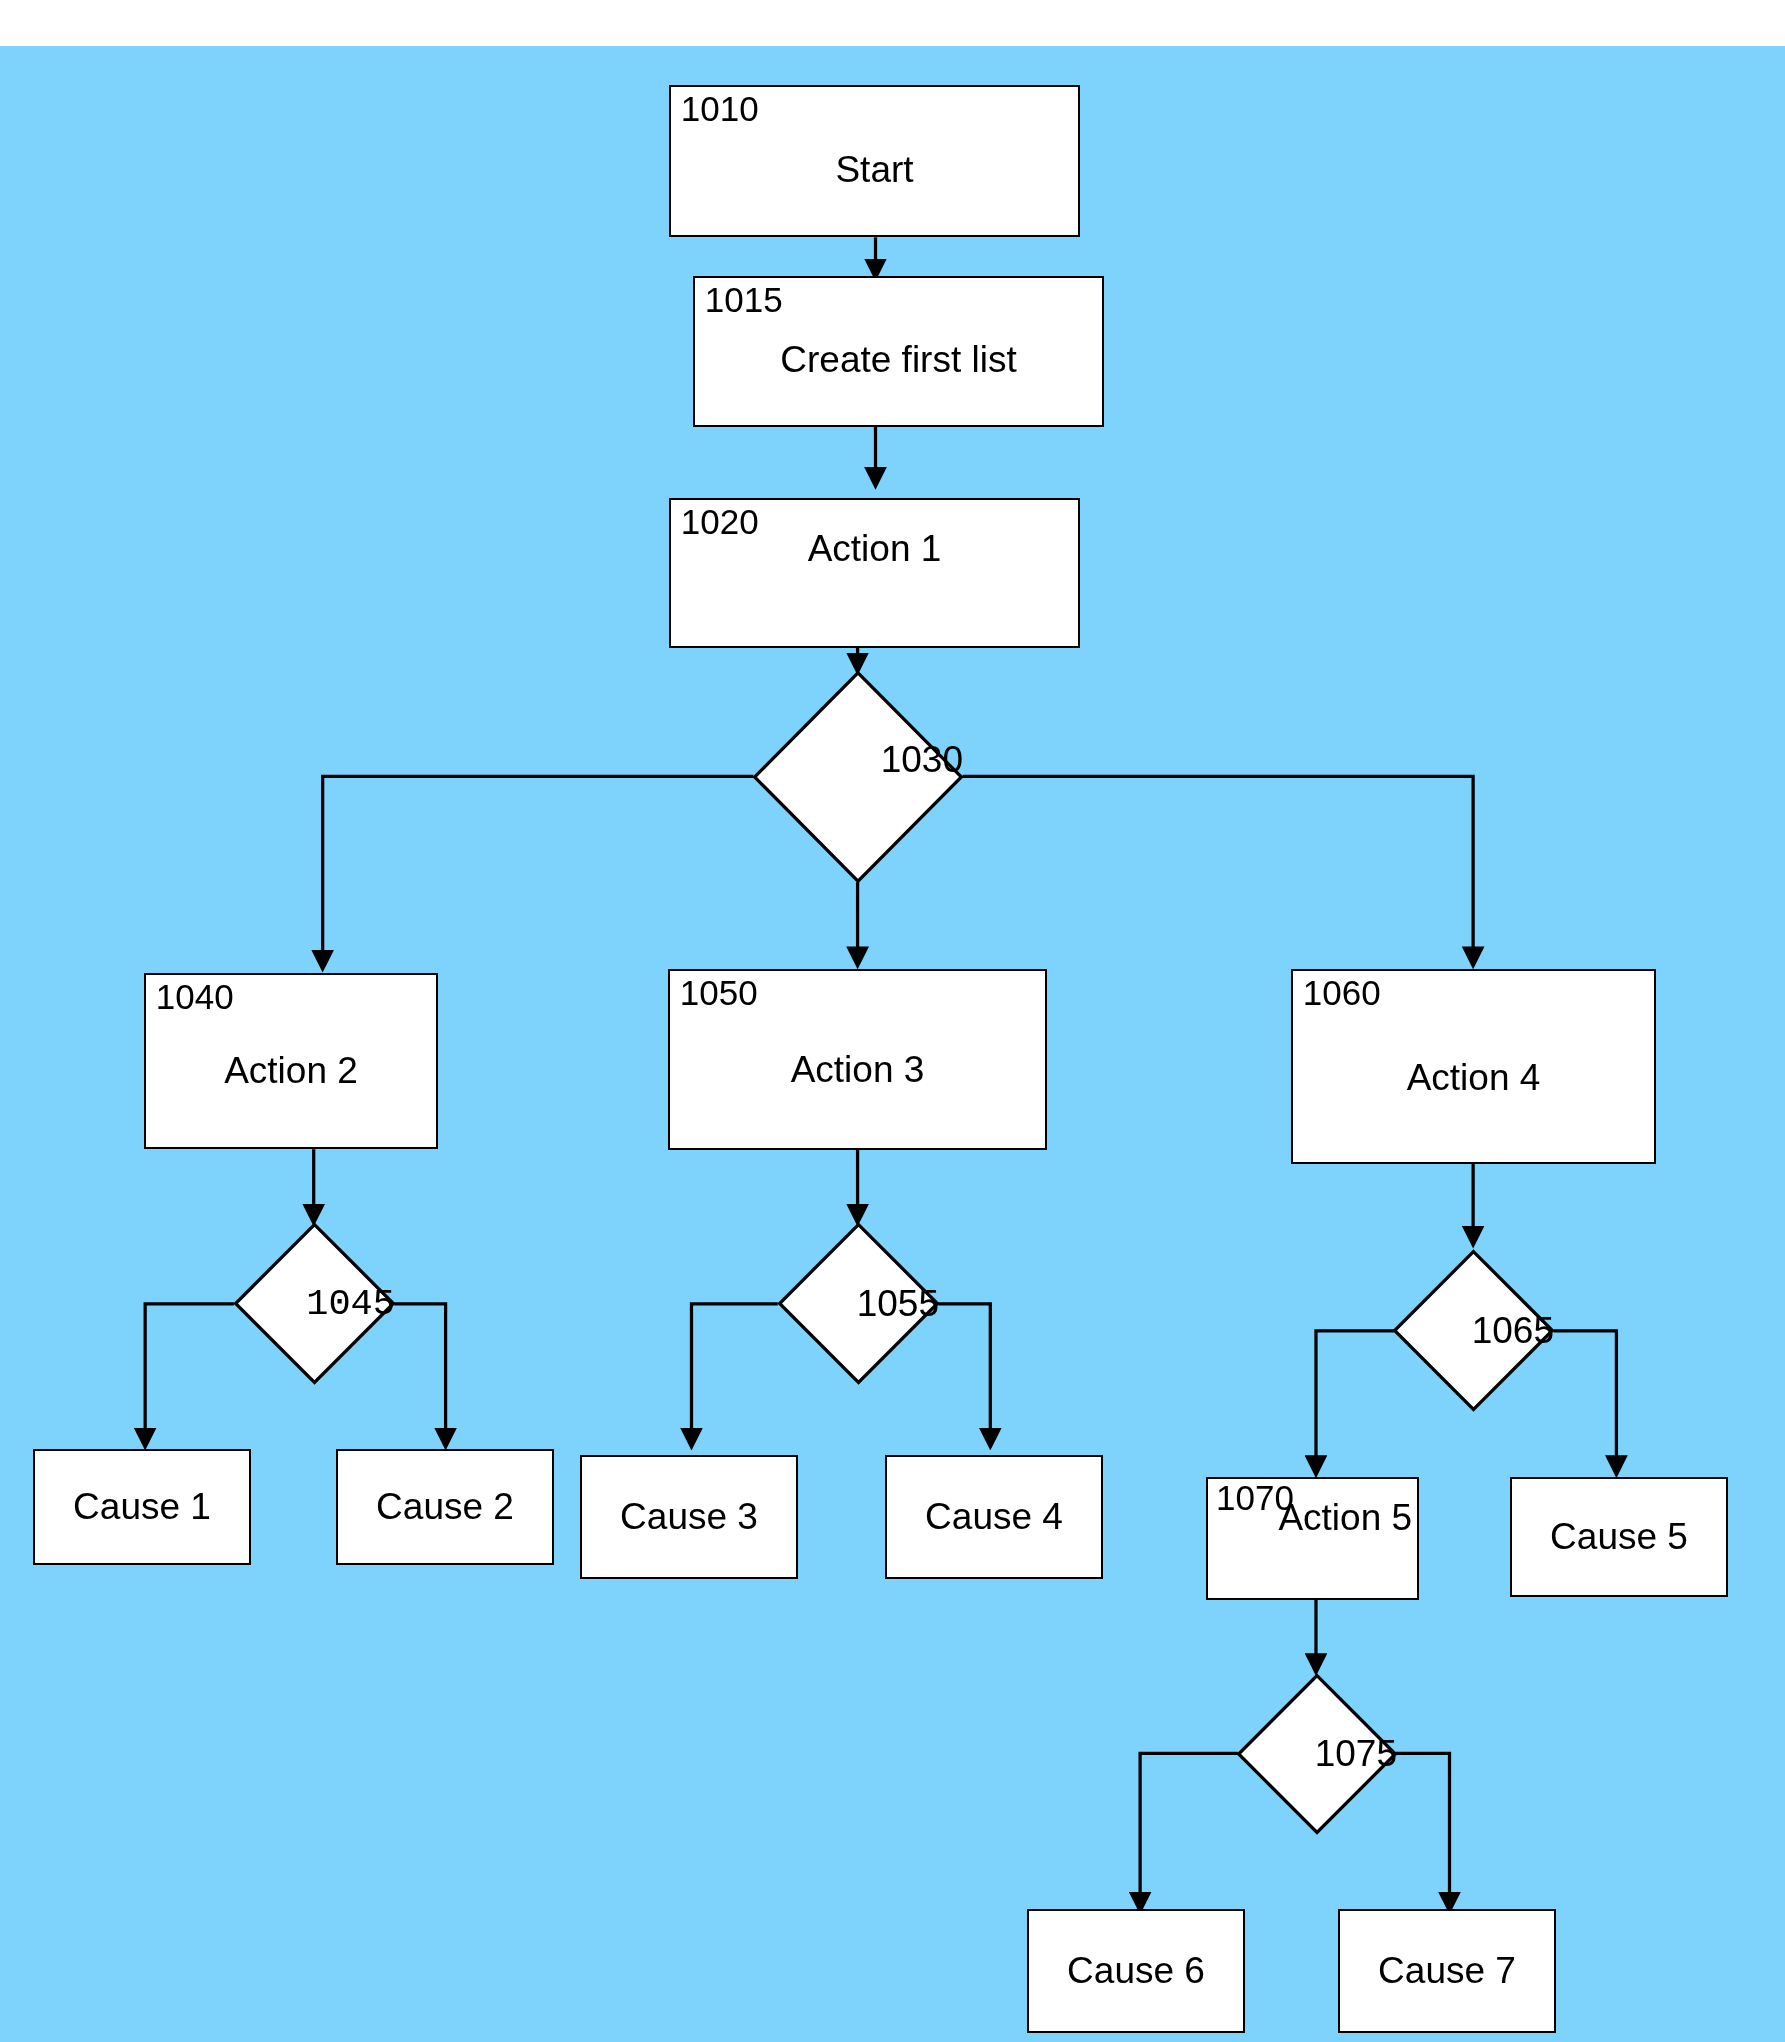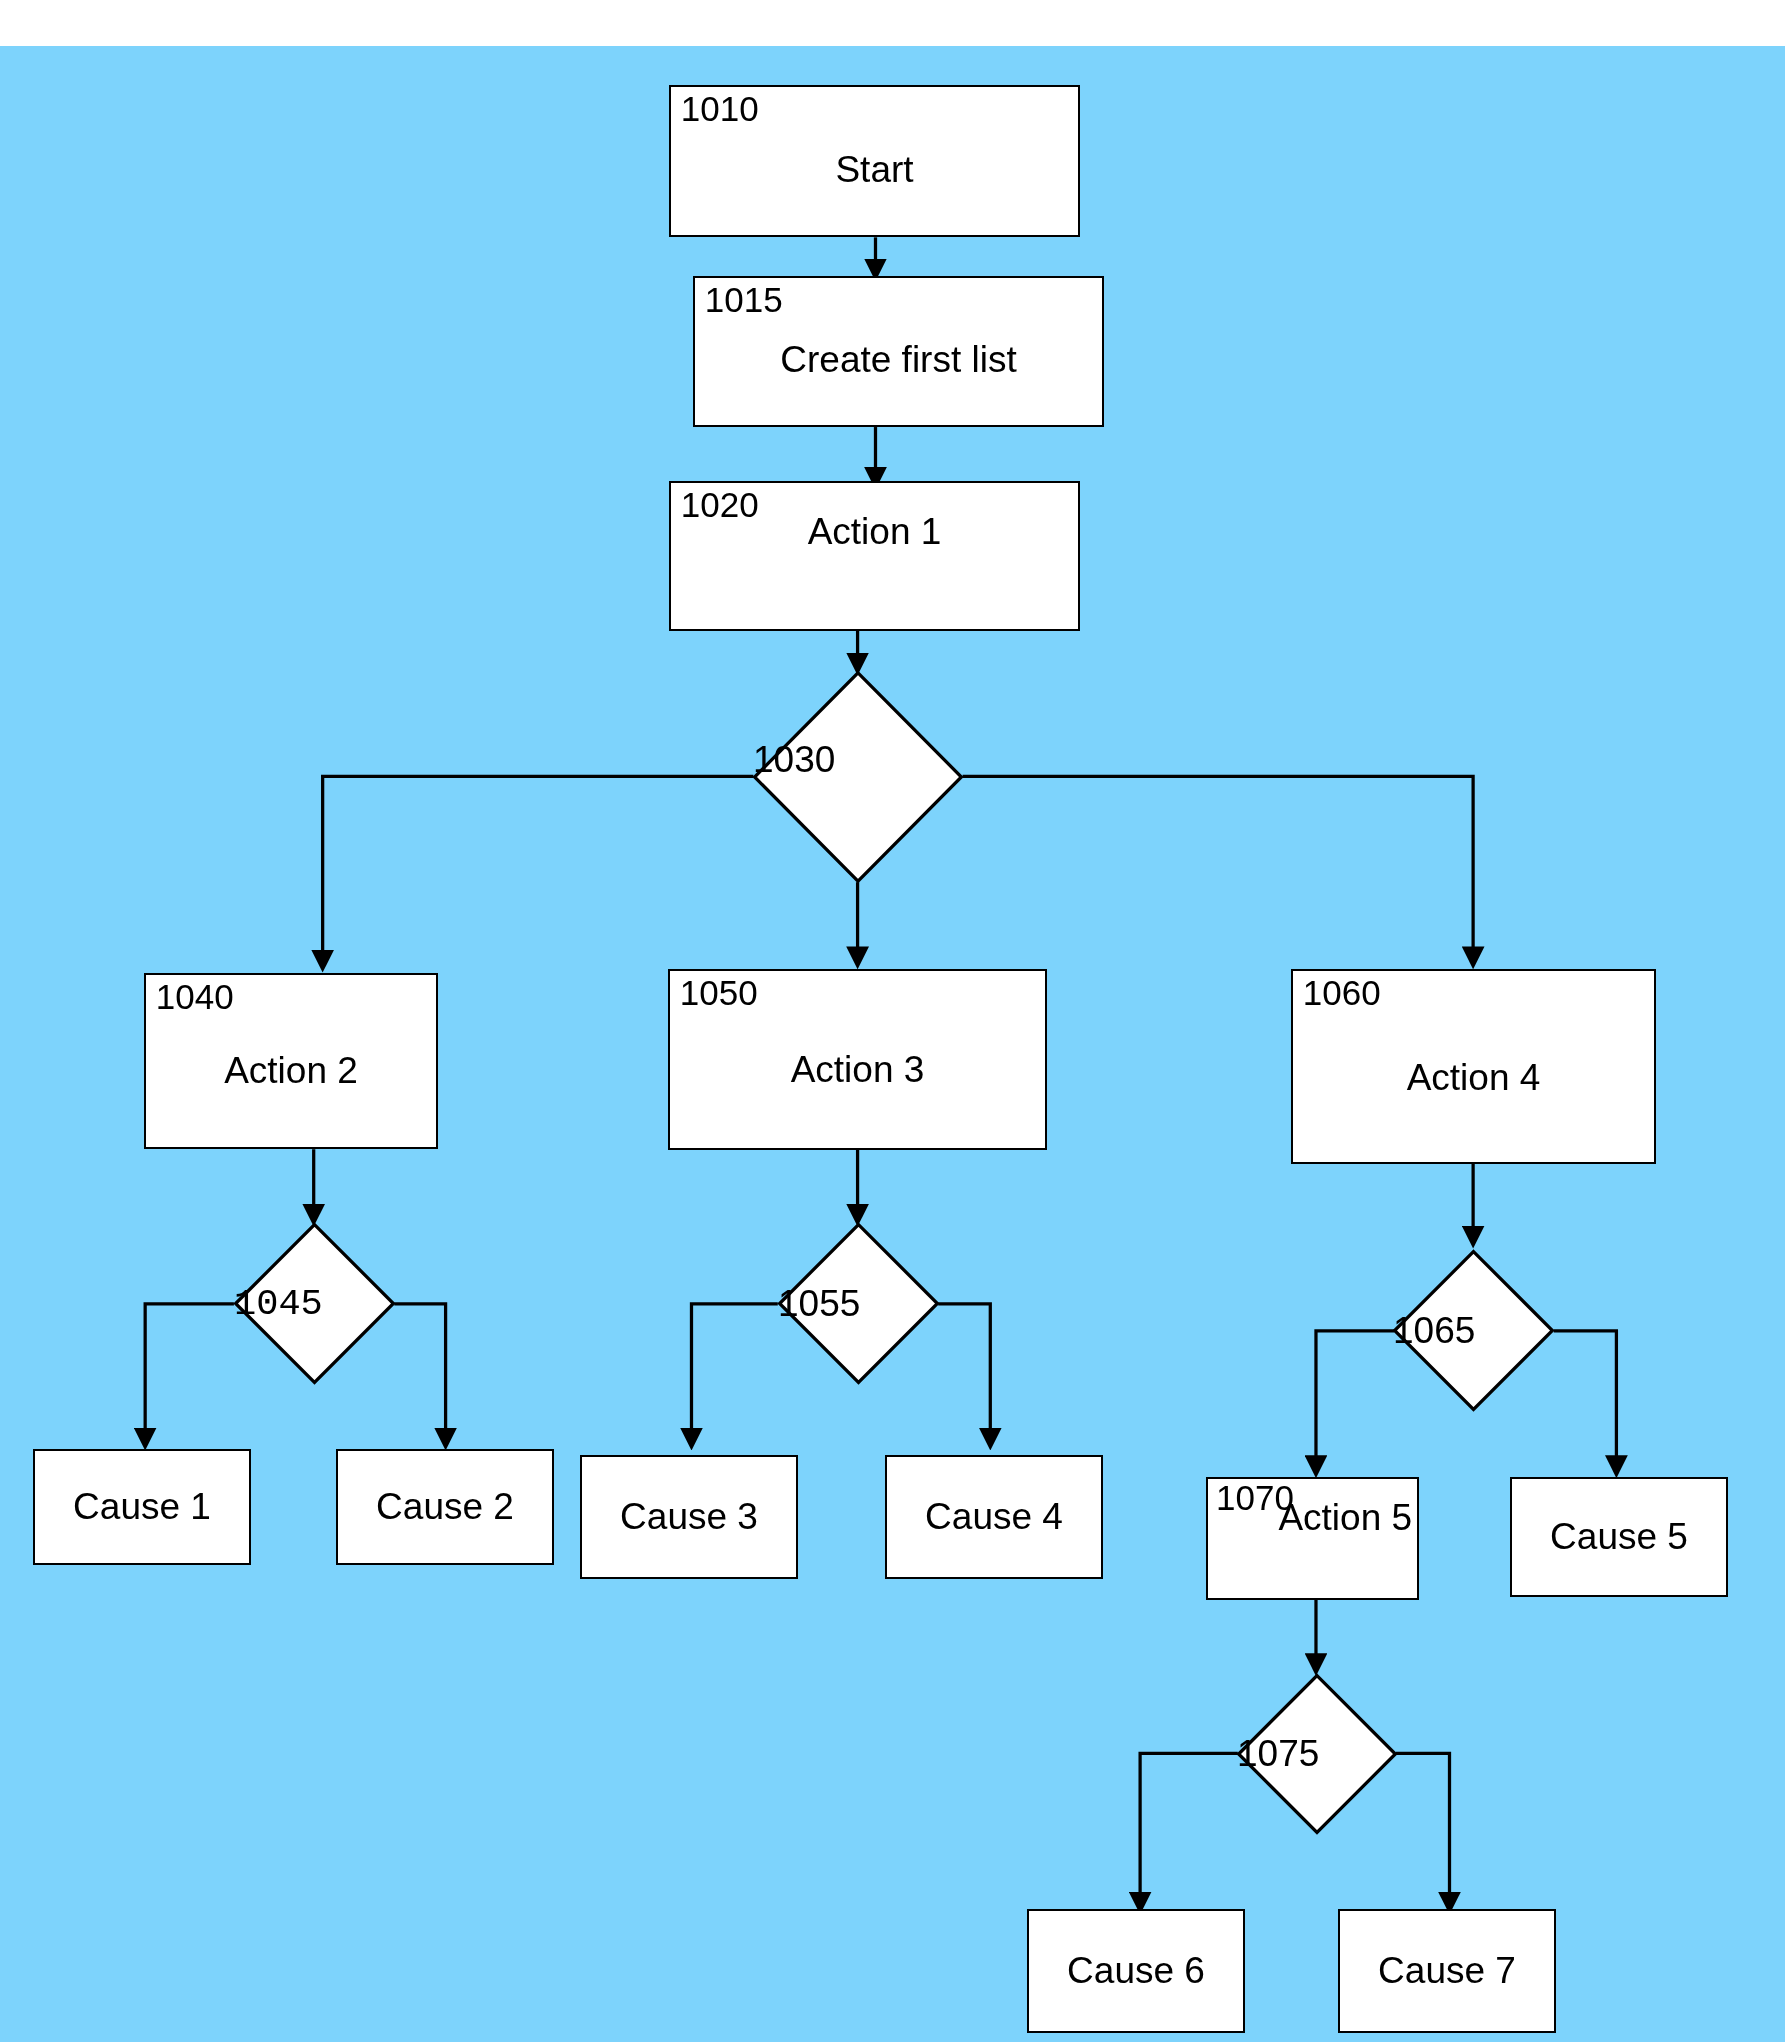--- a/index.html
+++ b/index.html
@@ -85,21 +85,21 @@
     left: 0;
     top: 0;
     overflow: visible;
   }
   .diamond .node-label {
     position: absolute;
     left: 0;
     right: 0;
     top: 50%;
     transform: translateY(-50%);
-    text-align: left;
+    text-align: right;
     font-size: 37px;
     white-space: nowrap;
   }
   .diamond.top-label .node-label {
     top: 42%;
   }
 </style>
 </head>
 <body>
 
@@ -154,21 +154,21 @@
   <div class="node rect has-id" style="left:669px; top:39px; width:411px; height:152px;">
     <span class="node-id">1010</span>
     <span class="node-label">Start</span>
   </div>
 
   <div class="node rect has-id" style="left:693px; top:230px; width:411px; height:151px;">
     <span class="node-id">1015</span>
     <span class="node-label">Create first list</span>
   </div>
 
-  <div class="node rect" style="left:669px; top:435px; width:411px; height:150px;padding-left:32px;">
+  <div class="node rect" style="left:669px; top:452px; width:411px; height:150px;padding-left:32px;">
     <span class="node-id">1020</span>
     <span class="node-label" style="top:28px; transform:none;">Action 1</span>
   </div>
 
   <div class="diamond top-label" style="left:753px; top:625px; width:210px; height:212px;">
     <svg width="210" height="212" viewBox="0 0 258 260">
       <polygon points="129,2 256,130 129,258 2,130" fill="#ffffff" stroke="#000000" stroke-width="4"></polygon>
     </svg>
     <span class="node-label">1030</span>
   </div>

